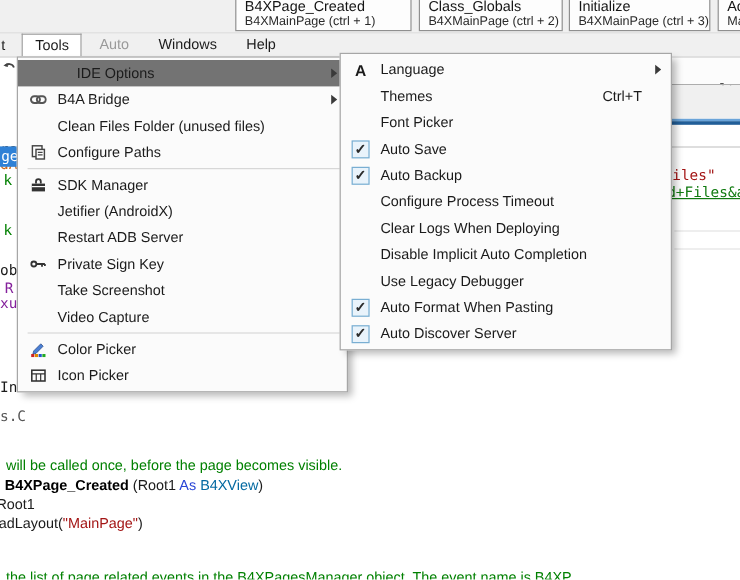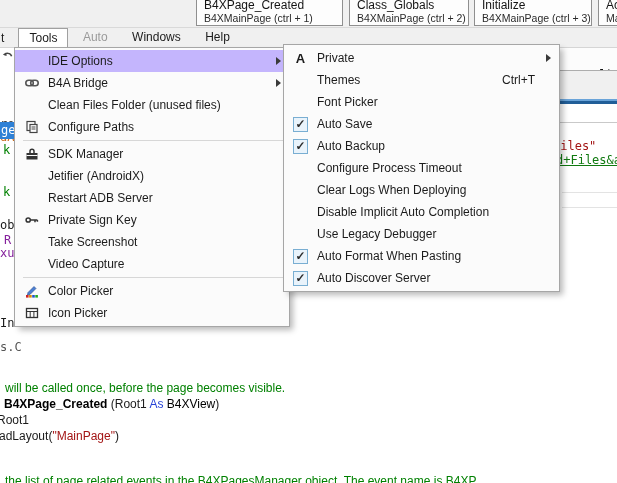--- a/index.html
+++ b/index.html
@@ -19,21 +19,21 @@
   .menu-bar{position:absolute;left:0;top:28px;width:617px;height:19px;background:#f0f0f0;border-bottom:1px solid #d5d5d5;box-sizing:content-box;z-index:2;}
   .mb-item{display:inline-block;height:19px;line-height:19px;padding:0 10px;font-size:12px;color:#1b1b1b;cursor:default;vertical-align:top;}
   .mb-open{background:#ffffff;border:1px solid #a0a0a0;border-bottom:none;box-sizing:border-box;line-height:18px;}
   .mb-disabled{color:#9a9a9a;}
   .mb-partial{position:absolute;left:1px;top:3px;font-size:12px;color:#1b1b1b;}
   
   .popup{position:absolute;background:#fbfbfb;border:1px solid #a6a6a6;box-shadow:4px 4px 6px -1px rgba(0,0,0,.28);padding:2px 0;box-sizing:border-box;}
   .popup-tools{left:14px;top:47px;width:276px;z-index:10;}
   .popup-sub{left:283px;top:44px;width:277px;z-index:11;}
   .menu-row{position:relative;height:22px;display:flex;align-items:center;cursor:default;}
-  .menu-row.highlight{background:#c4b5fd;}
+  .menu-row.highlight{background:#737373;padding-left:16px;}
   .icon-cell{width:33px;flex:none;display:flex;justify-content:center;align-items:center;}
   .menu-label{font-size:12px;color:#1b1b1b;white-space:nowrap;}
   .menu-shortcut{position:absolute;font-size:12px;color:#1b1b1b;}
   .popup-tools .menu-shortcut{right:34px;}
   .popup-sub .menu-shortcut{right:24px;}
   .submenu-arrow{position:absolute;right:8px;width:0;height:0;border-left:5px solid #3a3a3a;border-top:4px solid transparent;border-bottom:4px solid transparent;}
   .menu-sep{height:1px;background:#d7d7d7;margin:2px 2px 2px 8px;}
   .checkbox{width:15px;height:15px;box-sizing:border-box;border:1px solid #79aed2;background:#e9f3fb;
             display:flex;align-items:center;justify-content:center;font-size:12px;font-weight:bold;color:#2b2b2b;line-height:1;}
   .lang-a{font-weight:bold;font-size:13px;color:#1b1b1b;}
@@ -78,21 +78,21 @@
     <span style="display:inline-block;width:14px;"></span>
     <span class="mb-item mb-open">Tools</span>
     <span class="mb-item mb-disabled">Auto</span>
     <span class="mb-item">Windows</span>
     <span class="mb-item">Help</span>
   </div>
 
   <div class="editor">
     <div id="code-lines">
         <div class="code-line" style="left: 5px; top: 334px;"><span style="color: rgb(0, 128, 0);">will be called once, before the page becomes visible.</span></div>
-        <div class="code-line" style="left: 4px; top: 350px;"><span style="color: rgb(0, 0, 0); font-weight: bold;">B4XPage_Created</span><span style="color: rgb(27, 27, 27);"> (Root1 </span><span style="color: rgb(39, 67, 214);">As</span><span style="color: rgb(27, 27, 27);"> </span><span style="color: #000000; margin-top: 27px;">B4XView</span><span style="color: rgb(27, 27, 27);">)</span></div>
+        <div class="code-line" style="left: 4px; top: 350px;"><span style="color: rgb(0, 0, 0); font-weight: bold;">B4XPage_Created</span><span style="color: rgb(27, 27, 27);"> (Root1 </span><span style="color: rgb(39, 67, 214);">As</span><span style="color: rgb(27, 27, 27);"> </span><span style="color: #0369a1; margin-top: 27px;">B4XView</span><span style="color: rgb(27, 27, 27);">)</span></div>
         <div class="code-line" style="left: -3px; top: 366px;"><span style="color: rgb(27, 27, 27);">Root1</span></div>
         <div class="code-line" style="left: -1px; top: 382px;"><span style="color: rgb(27, 27, 27);">adLayout(</span><span style="color: rgb(163, 21, 21);">"MainPage"</span><span style="color: rgb(27, 27, 27);">)</span></div>
         <div class="code-line" style="left: 5px; top: 427px;"><span style="color: rgb(0, 128, 0);">the list of page related events in the B4XPagesManager object. The event name is B4XP</span></div>
       </div>
     <div id="left-fragments">
         <div class="frag" style="left: 0px; top: 71px; color: rgb(68, 68, 68);">rec</div>
         <div class="frag" style="left: 0px; top: 84px; color: rgb(204, 106, 29);">dAc</div>
         <div class="frag" style="left: 3px; top: 97px; color: rgb(0, 128, 0);">k</div>
         <div class="frag" style="left: 3px; top: 139px; color: rgb(0, 128, 0);">k</div>
         <div class="frag" style="left: 0px; top: 172px; color: rgb(27, 27, 27);">ob</div>
@@ -222,21 +222,21 @@
         </span>
         <span class="menu-label">Icon Picker</span>
       </div>
     </div>
 
   <div class="popup popup-sub" id="sub-popup">
       <div class="menu-row">
         <span class="icon-cell">
           <span class="lang-a">A</span>
         </span>
-        <span class="menu-label">Private</span>
+        <span class="menu-label">Language</span>
         <span class="submenu-arrow"></span>
       </div>
       <div class="menu-row">
         <span class="icon-cell"></span>
         <span class="menu-label">Themes</span>
         <span class="menu-shortcut">Ctrl+T</span>
       </div>
       <div class="menu-row">
         <span class="icon-cell"></span>
         <span class="menu-label">Font Picker</span>

